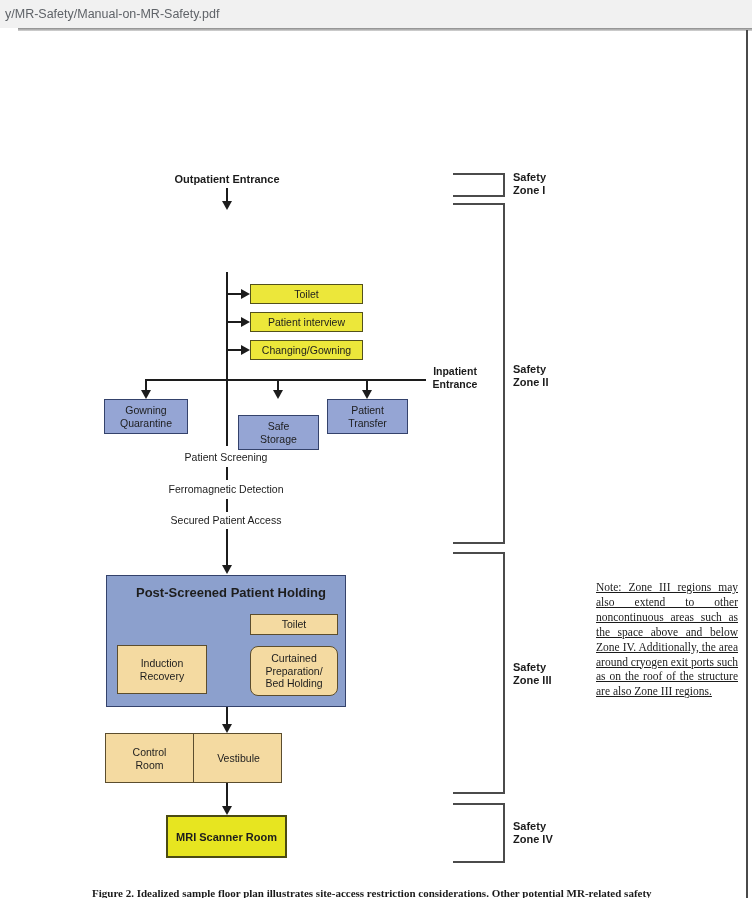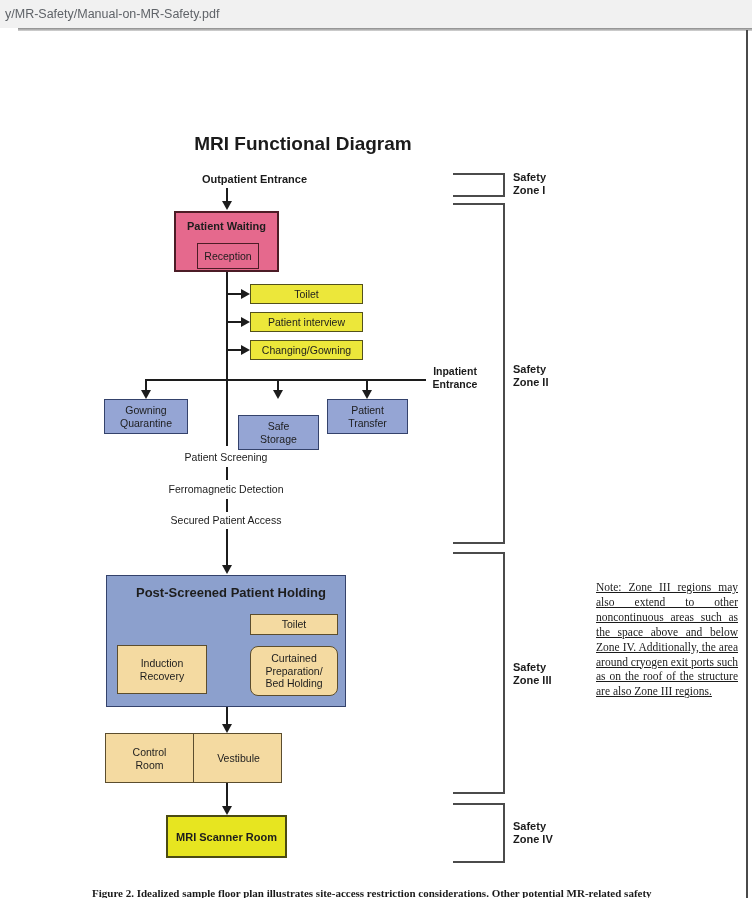--- a/index.html
+++ b/index.html
@@ -47,30 +47,25 @@
 <div class="screen">
 
   <div class="urlbar">
     <span class="urltext">y/MR-Safety/Manual-on-MR-Safety.pdf</span>
   </div>
   <div class="topline"></div>
   <div class="rightline"></div>
 
   <div class="abs" style="left:0;top:31px;width:746px;height:867px;">
 
-    <div class="title">MRI Functional Diagram</div>
 
-    <div class="flowlabel b" style="left:147px;top:142px;width:160px;font-size:11px;text-align:right;">Outpatient Entrance</div>
+    <div class="flowlabel b" style="left:147px;top:142px;width:160px;font-size:11px;">Outpatient Entrance</div>
     <div class="line" style="left:226px;top:157px;width:2px;height:13px;"></div>
     <div class="tri-down" style="left:222px;top:170px;"></div>
 
-    <div class="box pink" style="left:174px;top:180px;width:105px;height:61px;">
-      <span class="abs b" style="left:0;right:0;top:7px;font-size:11px;text-align:center;">Patient Waiting</span>
-      <span class="box fs" style="left:21px;top:30px;width:62px;height:26px;border:1.5px solid #4c1c26;">Reception</span>
-    </div>
 
     <div class="line" style="left:226px;top:241px;width:2px;height:174px;"></div>
 
     <div class="line" style="left:228px;top:262px;width:14px;height:2px;"></div>
     <div class="tri-right" style="left:241px;top:258px;"></div>
     <div class="line" style="left:228px;top:290px;width:14px;height:2px;"></div>
     <div class="tri-right" style="left:241px;top:286px;"></div>
     <div class="line" style="left:228px;top:318px;width:14px;height:2px;"></div>
     <div class="tri-right" style="left:241px;top:314px;"></div>
 

